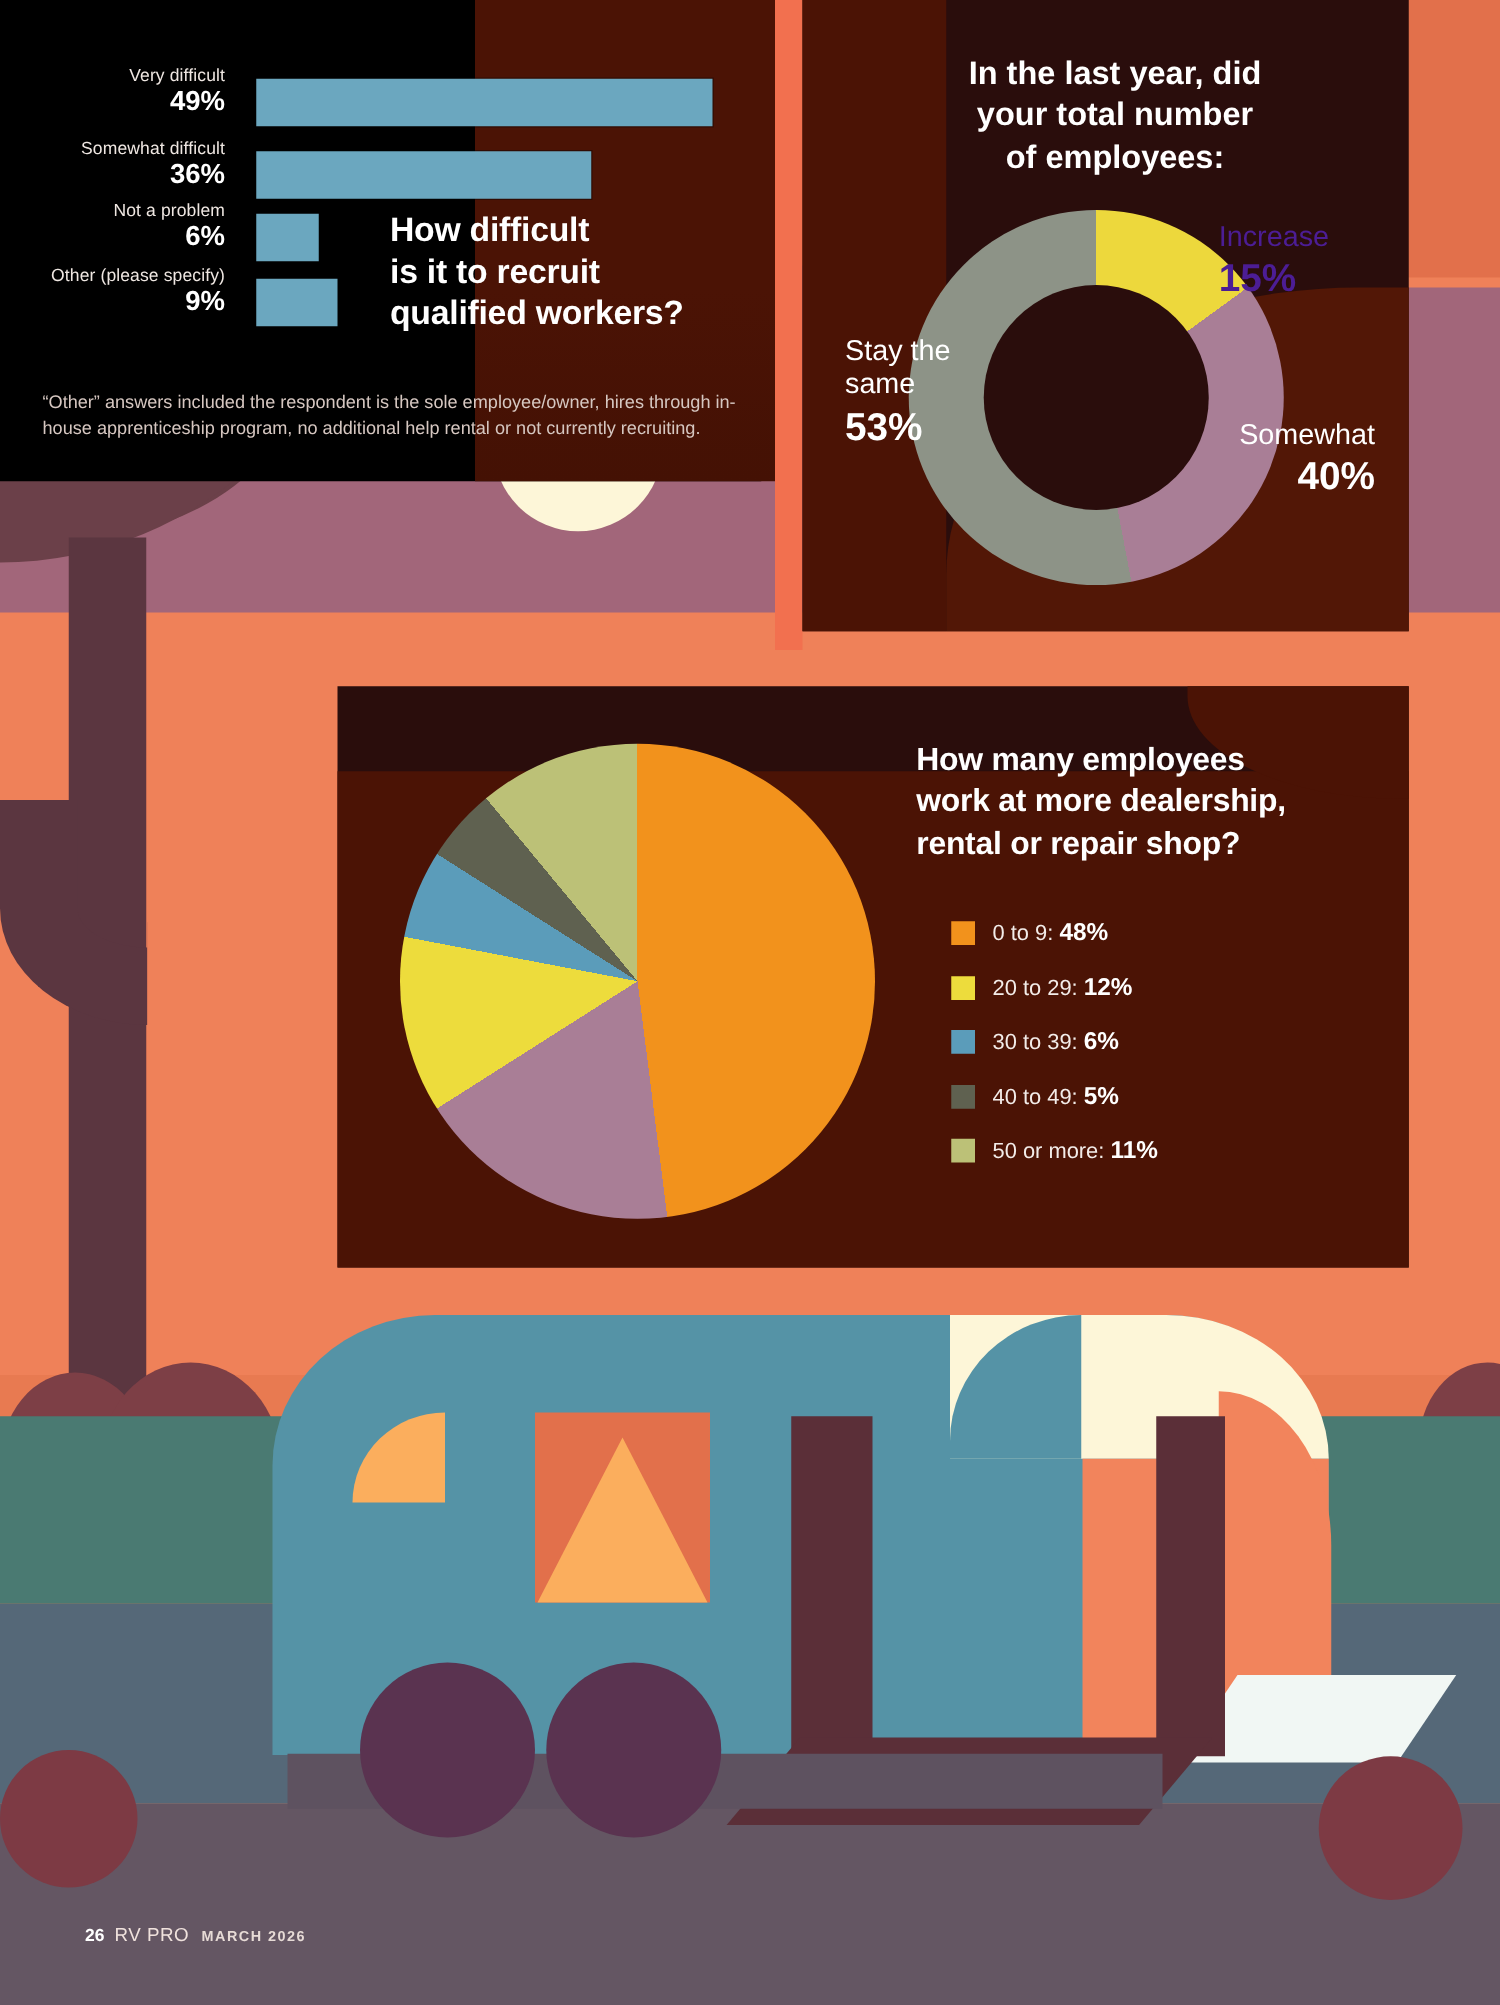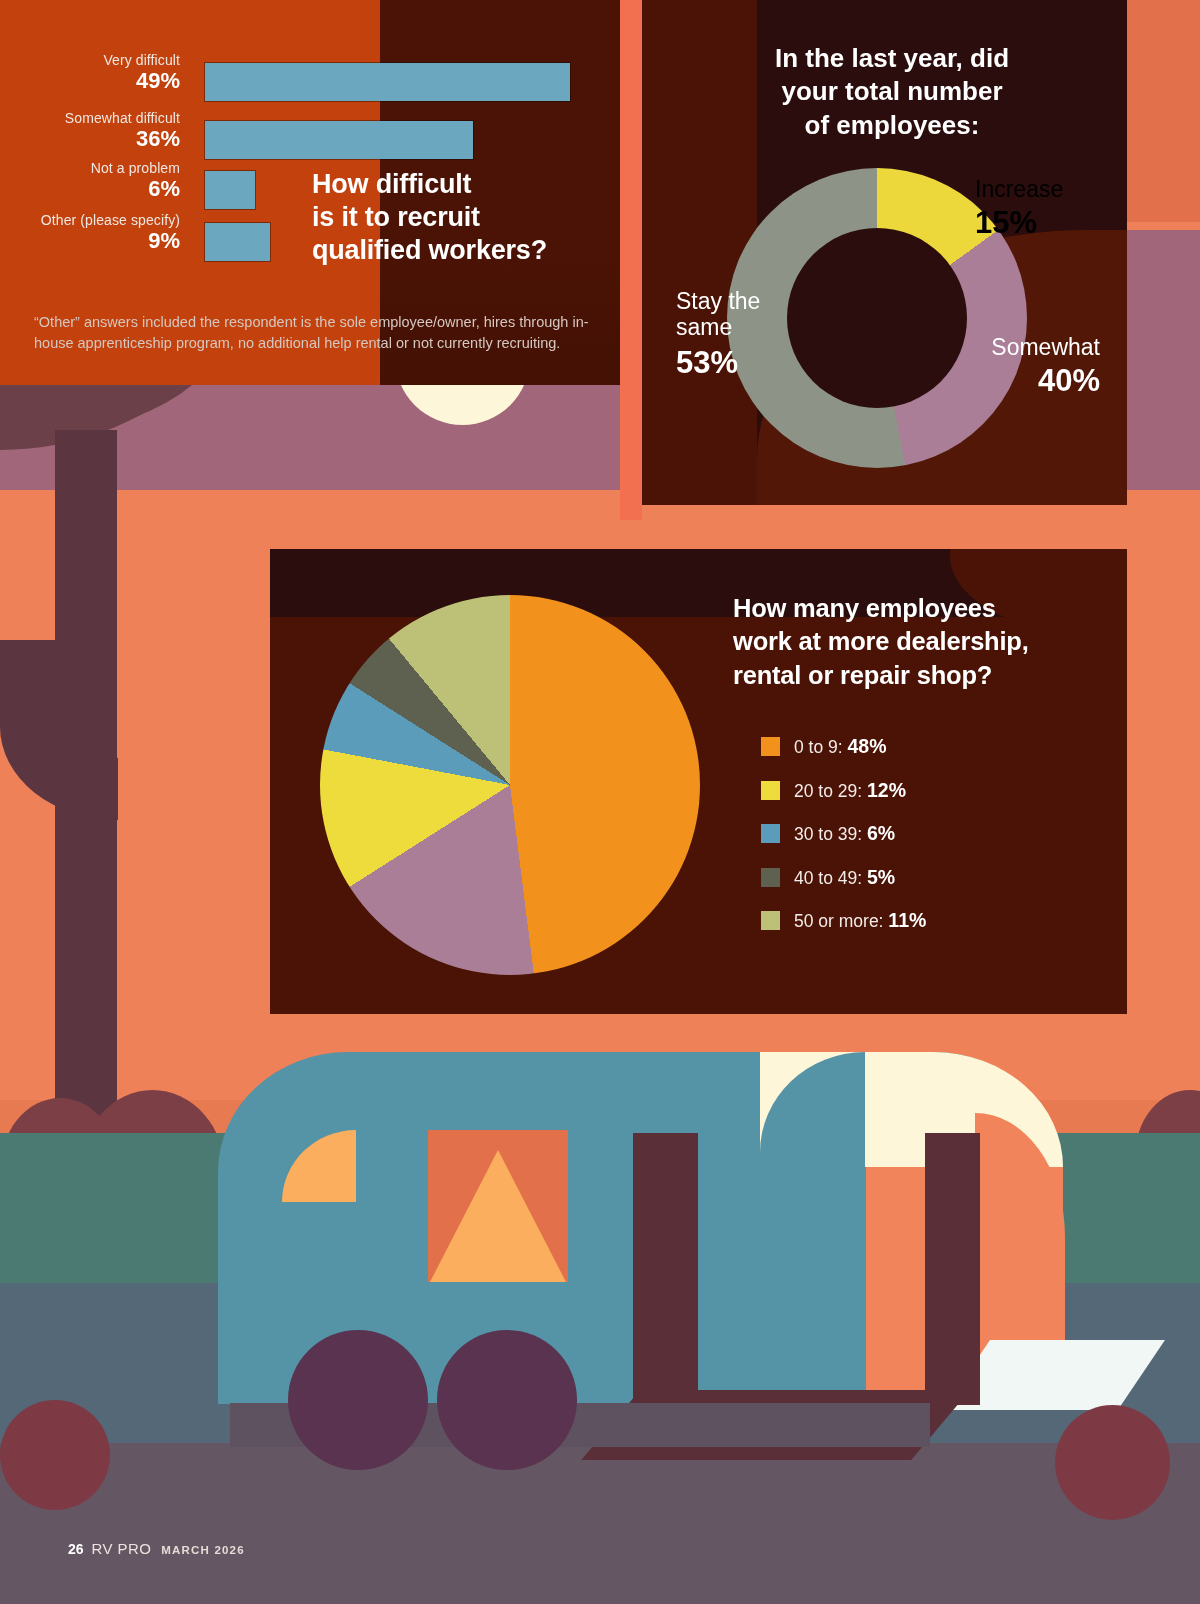--- a/index.html
+++ b/index.html
@@ -65,21 +65,21 @@
   .win-quarter{left:282px;top:1130px;width:74px;height:72px;background:#fbae5d;
       border-top-left-radius:74px 72px;}
   .wheel1{left:288px;top:1330px;width:140px;height:140px;border-radius:50%;background:#5a3350;}
   .wheel2{left:437px;top:1330px;width:140px;height:140px;border-radius:50%;background:#5a3350;}
   .wheel3{left:1055px;top:1405px;width:115px;height:115px;border-radius:50%;background:#7d3a44;}
   .wheel4{left:0px;top:1400px;width:110px;height:110px;border-radius:50%;background:#7d3a44;}
   .rv-hitch{left:640px;top:1390px;width:330px;height:70px;background:#5b2f38;
       transform:skewX(-40deg);transform-origin:top left;}
 
   
-  .panel-bar{left:0;top:0;width:609px;height:385px;background:#c2410c;}
+  .panel-bar{left:0;top:0;width:609px;height:385px;background:#000000;}
   .panel-bar-tint2{left:380px;top:0;width:240px;height:385px;
       background:linear-gradient(180deg,#4b1305 0%, #4b1305 60%, #441104 100%);}
   .strip-orange{left:620px;top:0;width:22px;height:520px;background:#f2704f;}
 
   .bar-row{position:absolute;left:0;width:600px;}
   .bar-label{position:absolute;right:420px;text-align:right;color:#efe7e2;
       font-size:14px;letter-spacing:.1px;white-space:nowrap;width:260px;}
   .bar-value{position:absolute;right:420px;text-align:right;color:#ffffff;
       font-weight:bold;font-size:22px;width:260px;}
   .bar-rect{position:absolute;left:205px;background:#6ba7bf;height:38px;
@@ -95,21 +95,21 @@
       background:#2a0d0c;}
   .panel-donut-tintL{left:642px;top:0;width:115px;height:505px;background:#4b1305;}
   .panel-donut-shade{left:757px;top:230px;width:370px;height:275px;
       background:#521706;border-top-left-radius:330px 230px;}
   .q2-title{left:692px;top:42px;width:400px;text-align:center;color:#fff;
       font-weight:bold;font-size:26px;line-height:1.28;}
 
   .donut-wrap{left:727px;top:168px;width:300px;height:300px;}
   .donut-hole{left:60px;top:60px;width:180px;height:180px;border-radius:50%;}
 
-  .lab-inc{left:975px;top:176px;color:#000000;}
+  .lab-inc{left:975px;top:176px;color:#4c1d95;}
   .lab-inc .t{font-size:23px;}
   .lab-inc .v{font-size:31px;font-weight:bold;margin-top:2px;}
   .lab-dec{left:960px;top:334px;color:#fff;text-align:right;width:140px;}
   .lab-dec .t{font-size:23px;}
   .lab-dec .v{font-size:31px;font-weight:bold;margin-top:2px;}
   .lab-same{left:676px;top:268px;color:#fff;width:140px;}
   .lab-same .t{font-size:23px;line-height:1.12;}
   .lab-same .v{font-size:31px;font-weight:bold;margin-top:4px;}
 
   
@@ -222,21 +222,21 @@
 
   <div class="abs lab-inc">
     <div class="t">Increase</div>
     <div class="v">15%</div>
   </div>
   <div class="abs lab-dec">
     <div class="t">Somewhat</div>
     <div class="v">40%</div>
   </div>
   <div class="abs lab-same">
-    <div class="t" style="white-space:pre-line;margin-top:21px;">Stay the
+    <div class="t" style="white-space:pre-line;">Stay the
 same</div>
     <div class="v">53%</div>
   </div>
 
   <div class="abs panel-pie"></div>
   <div class="abs panel-pie-tint"></div>
   <div class="abs panel-pie-curve"></div>
 
   <div class="abs pie" id="pie" style="background: conic-gradient(rgb(242, 146, 28) 0deg, rgb(242, 146, 28) 172.8deg, rgb(169, 126, 150) 172.8deg, rgb(169, 126, 150) 237.6deg, rgb(237, 220, 60) 237.6deg, rgb(237, 220, 60) 280.8deg, rgb(91, 156, 186) 280.8deg, rgb(91, 156, 186) 302.4deg, rgb(95, 97, 80) 302.4deg, rgb(95, 97, 80) 320.4deg, rgb(188, 193, 119) 320.4deg, rgb(188, 193, 119) 360deg);"></div>
 

